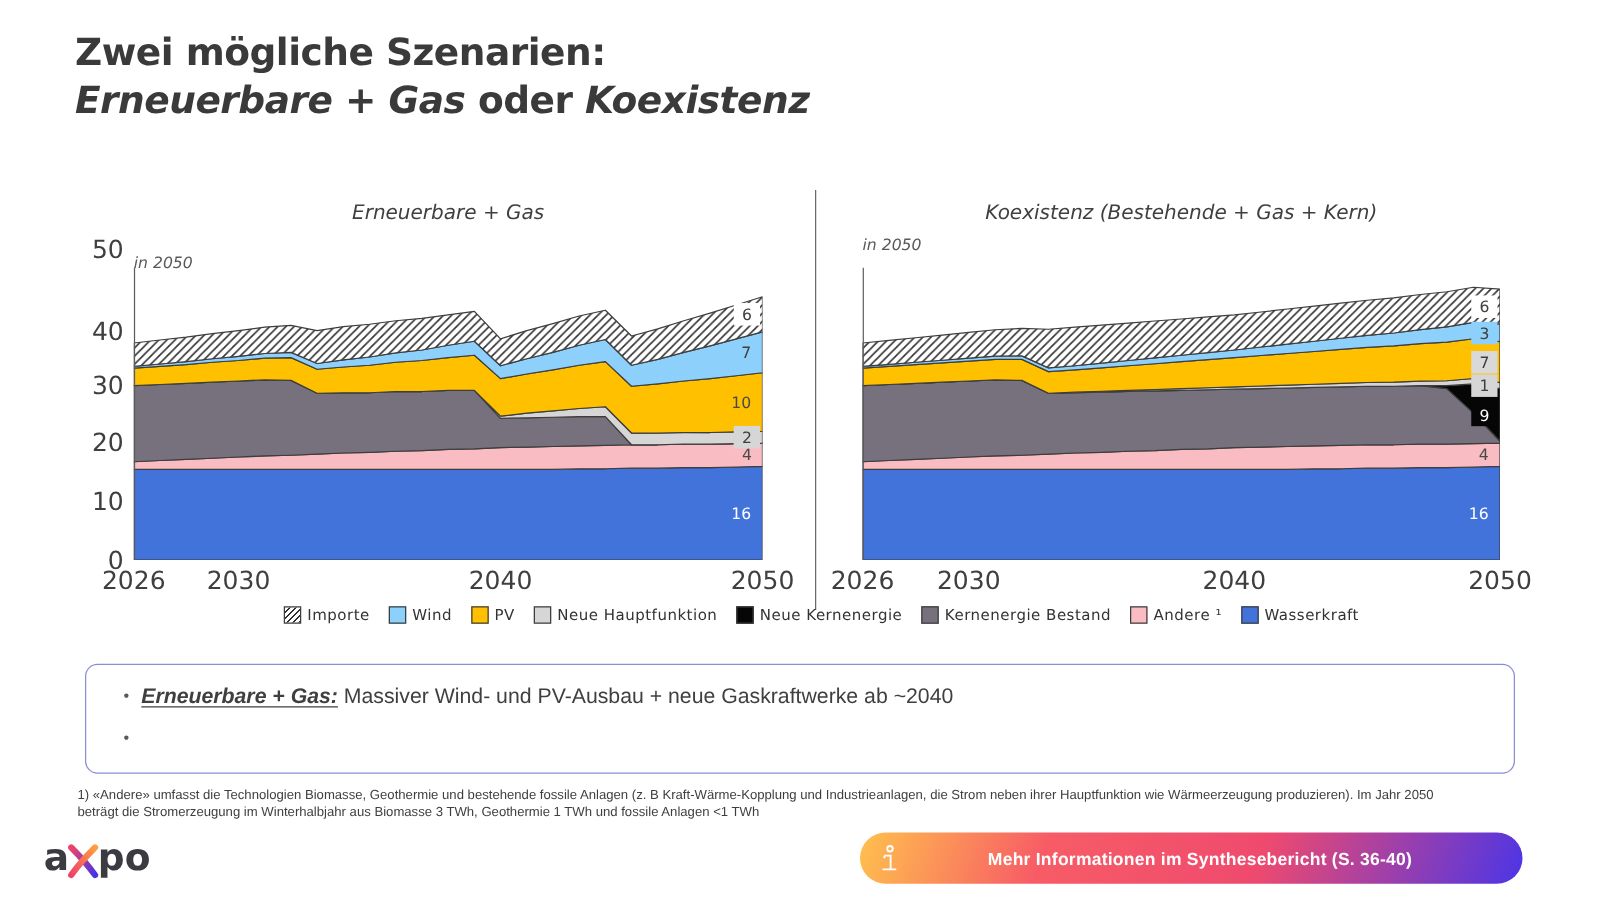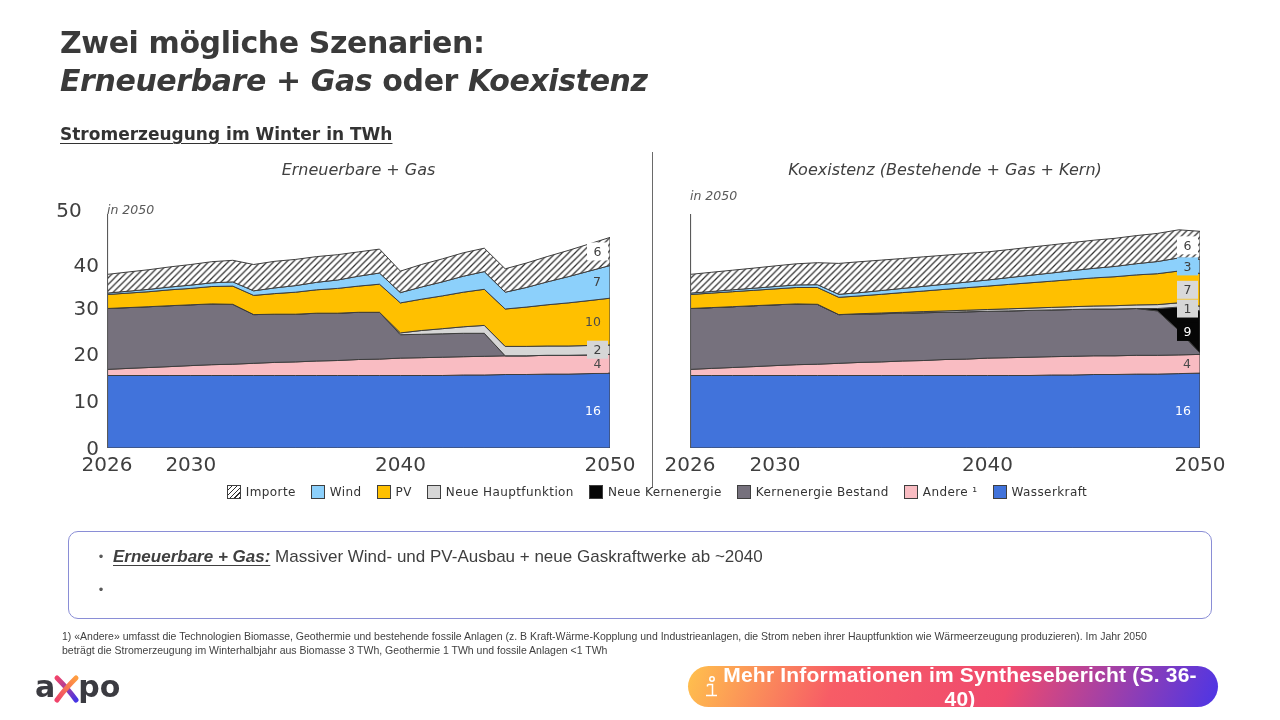--- a/index.html
+++ b/index.html
@@ -40,34 +40,33 @@
   .footnote{position:absolute;left:62px;top:629px;width:1105px;font-family:"Liberation Sans",sans-serif;
     font-size:10.5px;color:#3f3f3f;line-height:1.35;margin:0;}
   
   .logo{position:absolute;left:35px;top:669px;display:flex;align-items:center;
     font-weight:700;font-size:30px;color:#3b3b41;letter-spacing:0;}
   .logo .lx{margin:4px -2px 0 -2px;}
   .info-button{position:absolute;left:688px;top:666px;width:530px;height:41px;border:none;
     border-radius:21px;cursor:pointer;display:flex;align-items:center;justify-content:center;
     background:linear-gradient(110deg,#ffc14d 0%,#f75c66 28%,#ef4a6e 60%,#4c35e6 100%);}
   .info-button .btn-label{color:#ffffff;font-family:"Liberation Sans",sans-serif;
-    font-weight:700;font-size:21px;letter-spacing:0.2px;margin-left:14px;}
+    font-weight:700;font-size:14px;letter-spacing:0.2px;margin-left:14px;}
   .info-button .i-icon{position:absolute;left:13px;top:9px;}
 </style>
 </head>
 <body>
 
 <div class="slide" id="slide">
 
   <h1 class="title" style="margin:0;">
     <span>Zwei mögliche Szenarien:</span><br>
     <em>Erneuerbare + Gas</em><span> oder </span><em>Koexistenz</em>
   </h1>
 
-  <div class="subtitle">Stromerzeugung im Winter in TWh</div>
 
   <div class="divider"></div>
 
   <div class="legend" id="legend">
       <div class="legend-item">
         <span class="swatch hatch"></span>
         <span class="lbl">Importe</span>
       </div>
       <div class="legend-item">
         <span class="swatch" style="background: rgb(140, 208, 251);"></span>
@@ -175,21 +174,21 @@
       <g>
         <rect x="480" y="28.439999999999998" width="21" height="18" fill="#ffffff"></rect>
         <text x="490.5" y="41.94" text-anchor="middle" font-size="12.5" font-family="DejaVu Sans, sans-serif" fill="#3f3f3f">6</text>
       </g>
     </svg>
     <div class="ytick" style="left: 39px; top: 437px;">0</div>
     <div class="ytick" style="left: 39px; top: 390.2px;">10</div>
     <div class="ytick" style="left: 39px; top: 343.4px;">20</div>
     <div class="ytick" style="left: 39px; top: 296.6px;">30</div>
     <div class="ytick" style="left: 39px; top: 254px;">40</div>
-    <div class="ytick" style="left: 39px; top: 199px; text-align: center;">50</div>
+    <div class="ytick" style="left: 39px; top: 188px;">50</div>
     <div class="xtick" style="left: 67px;">2026</div>
     <div class="xtick" style="left: 150.833px;">2030</div>
     <div class="xtick" style="left: 360.417px;">2040</div>
     <div class="xtick" style="left: 570px;">2050</div>
     <div class="chart-title" style="left: 690px; top: 160px; width: 510px;">Koexistenz (Bestehende + Gas + Kern)</div>
     <div class="annotation" style="left: 690px; top: 188px; width: 524px;">in 2050</div>
     <svg class="plot" width="510" height="234" viewBox="0 0 510 234" style="left:690px;top:214px;">
       <defs>
         <pattern id="hatch-right" width="6.5" height="6.5" patternUnits="userSpaceOnUse">
           <rect width="6.5" height="6.5" fill="#ffffff"></rect>

